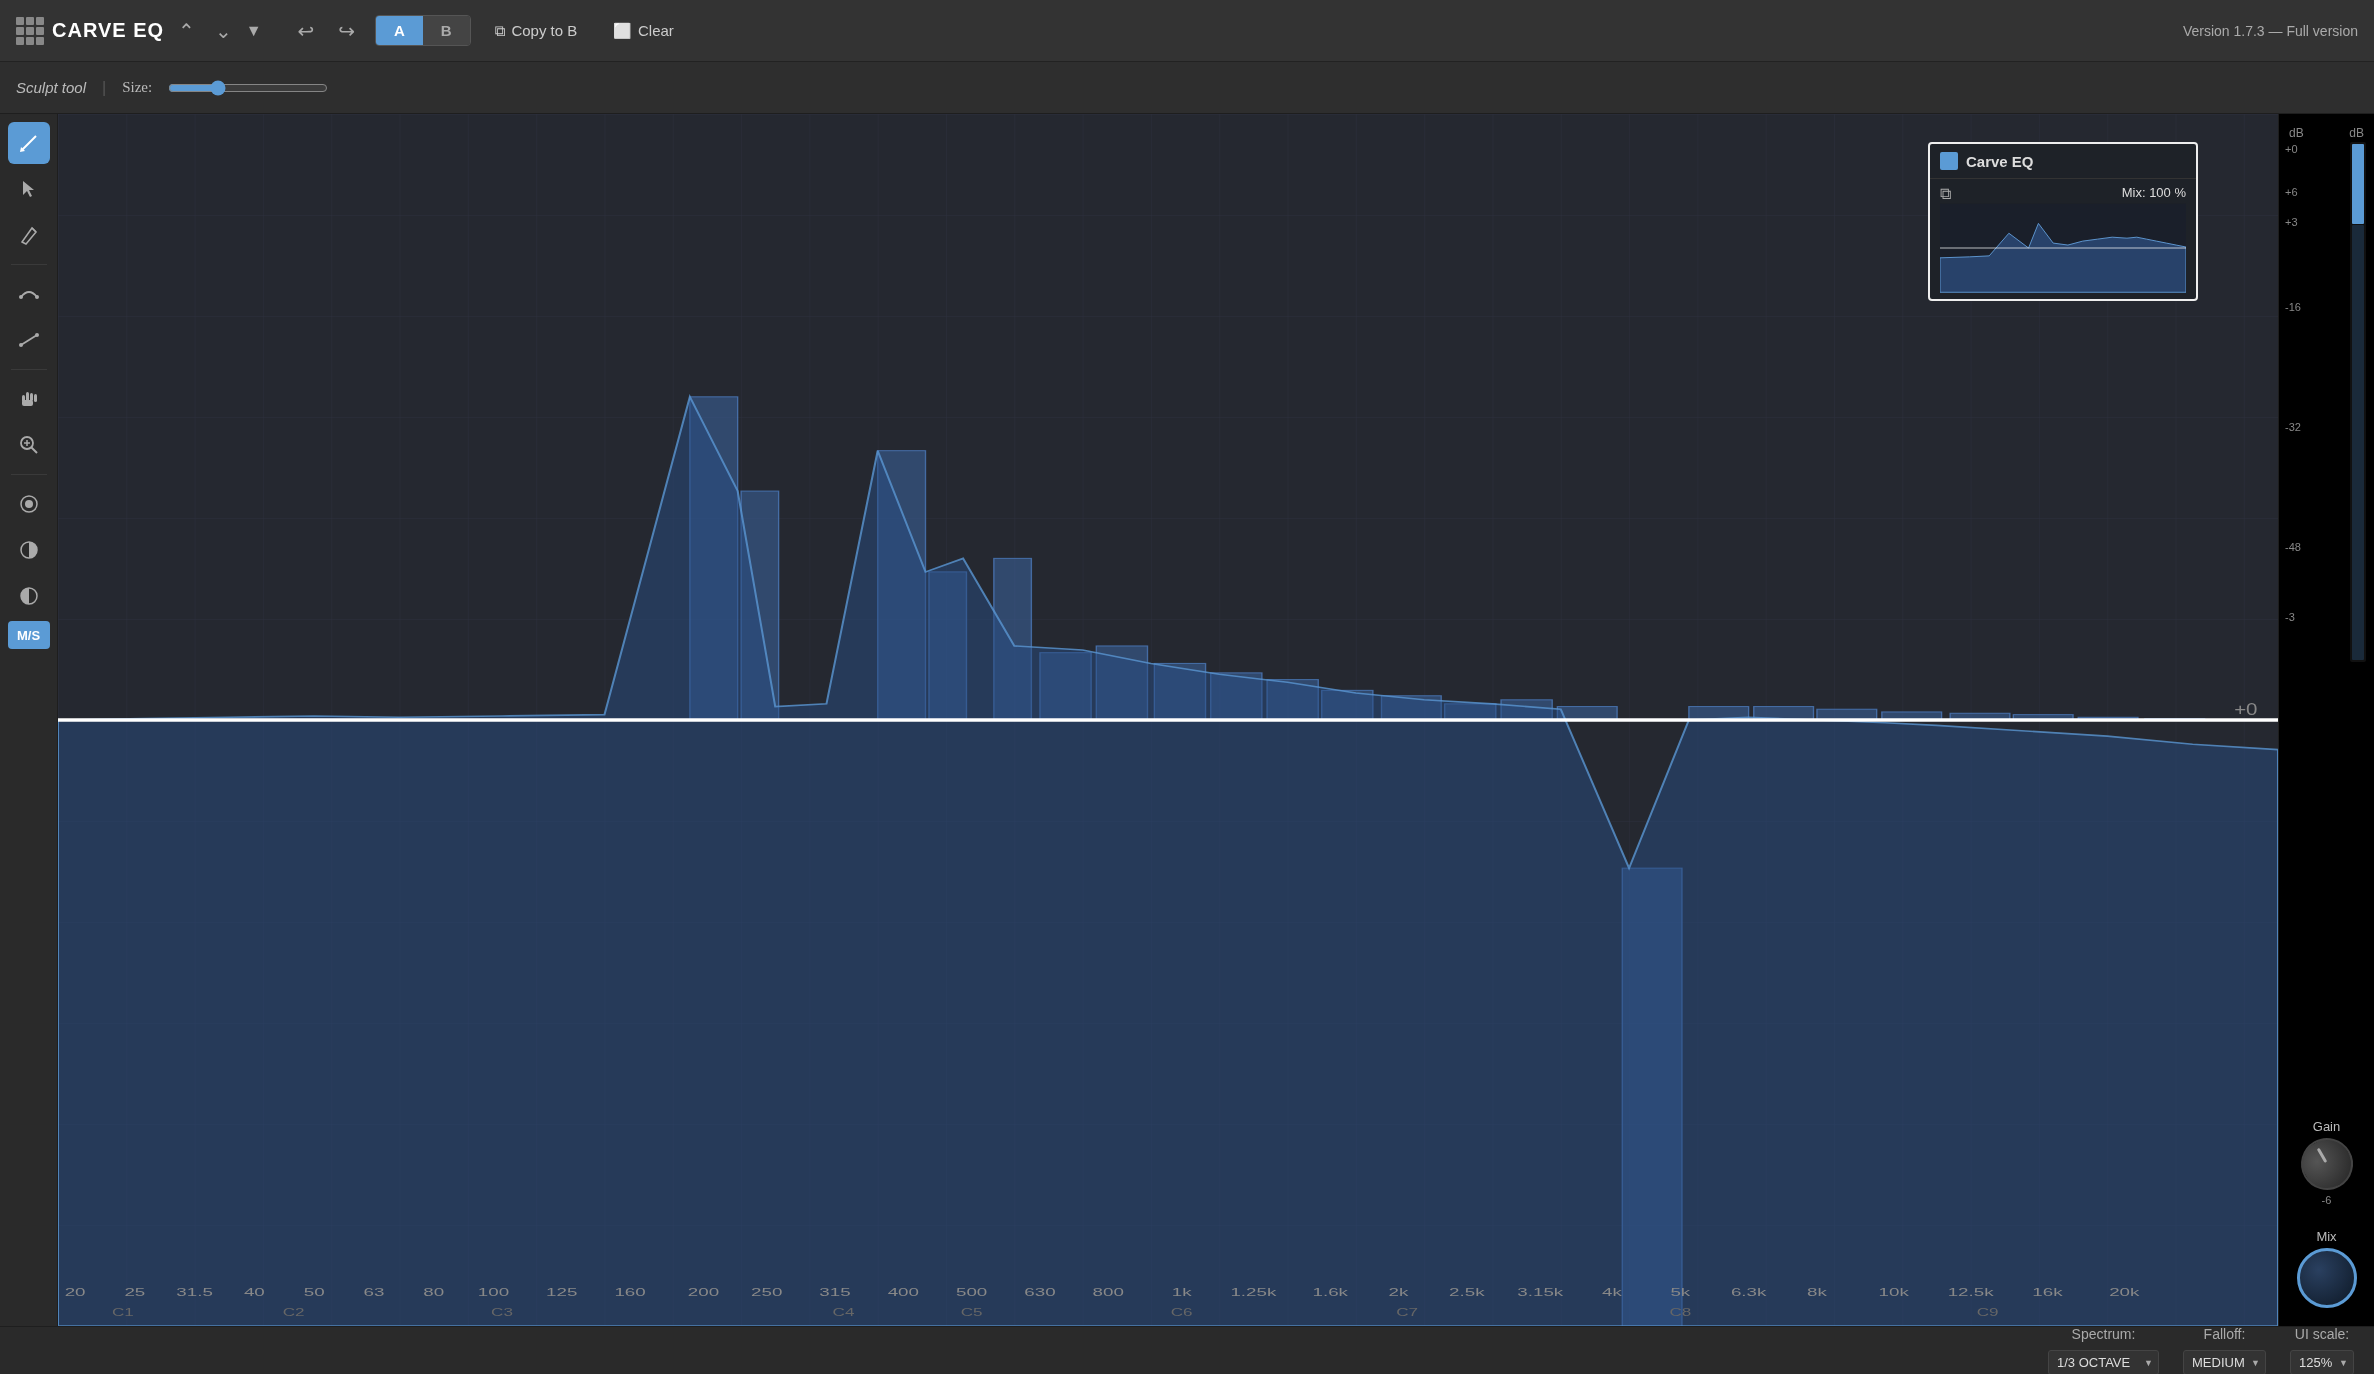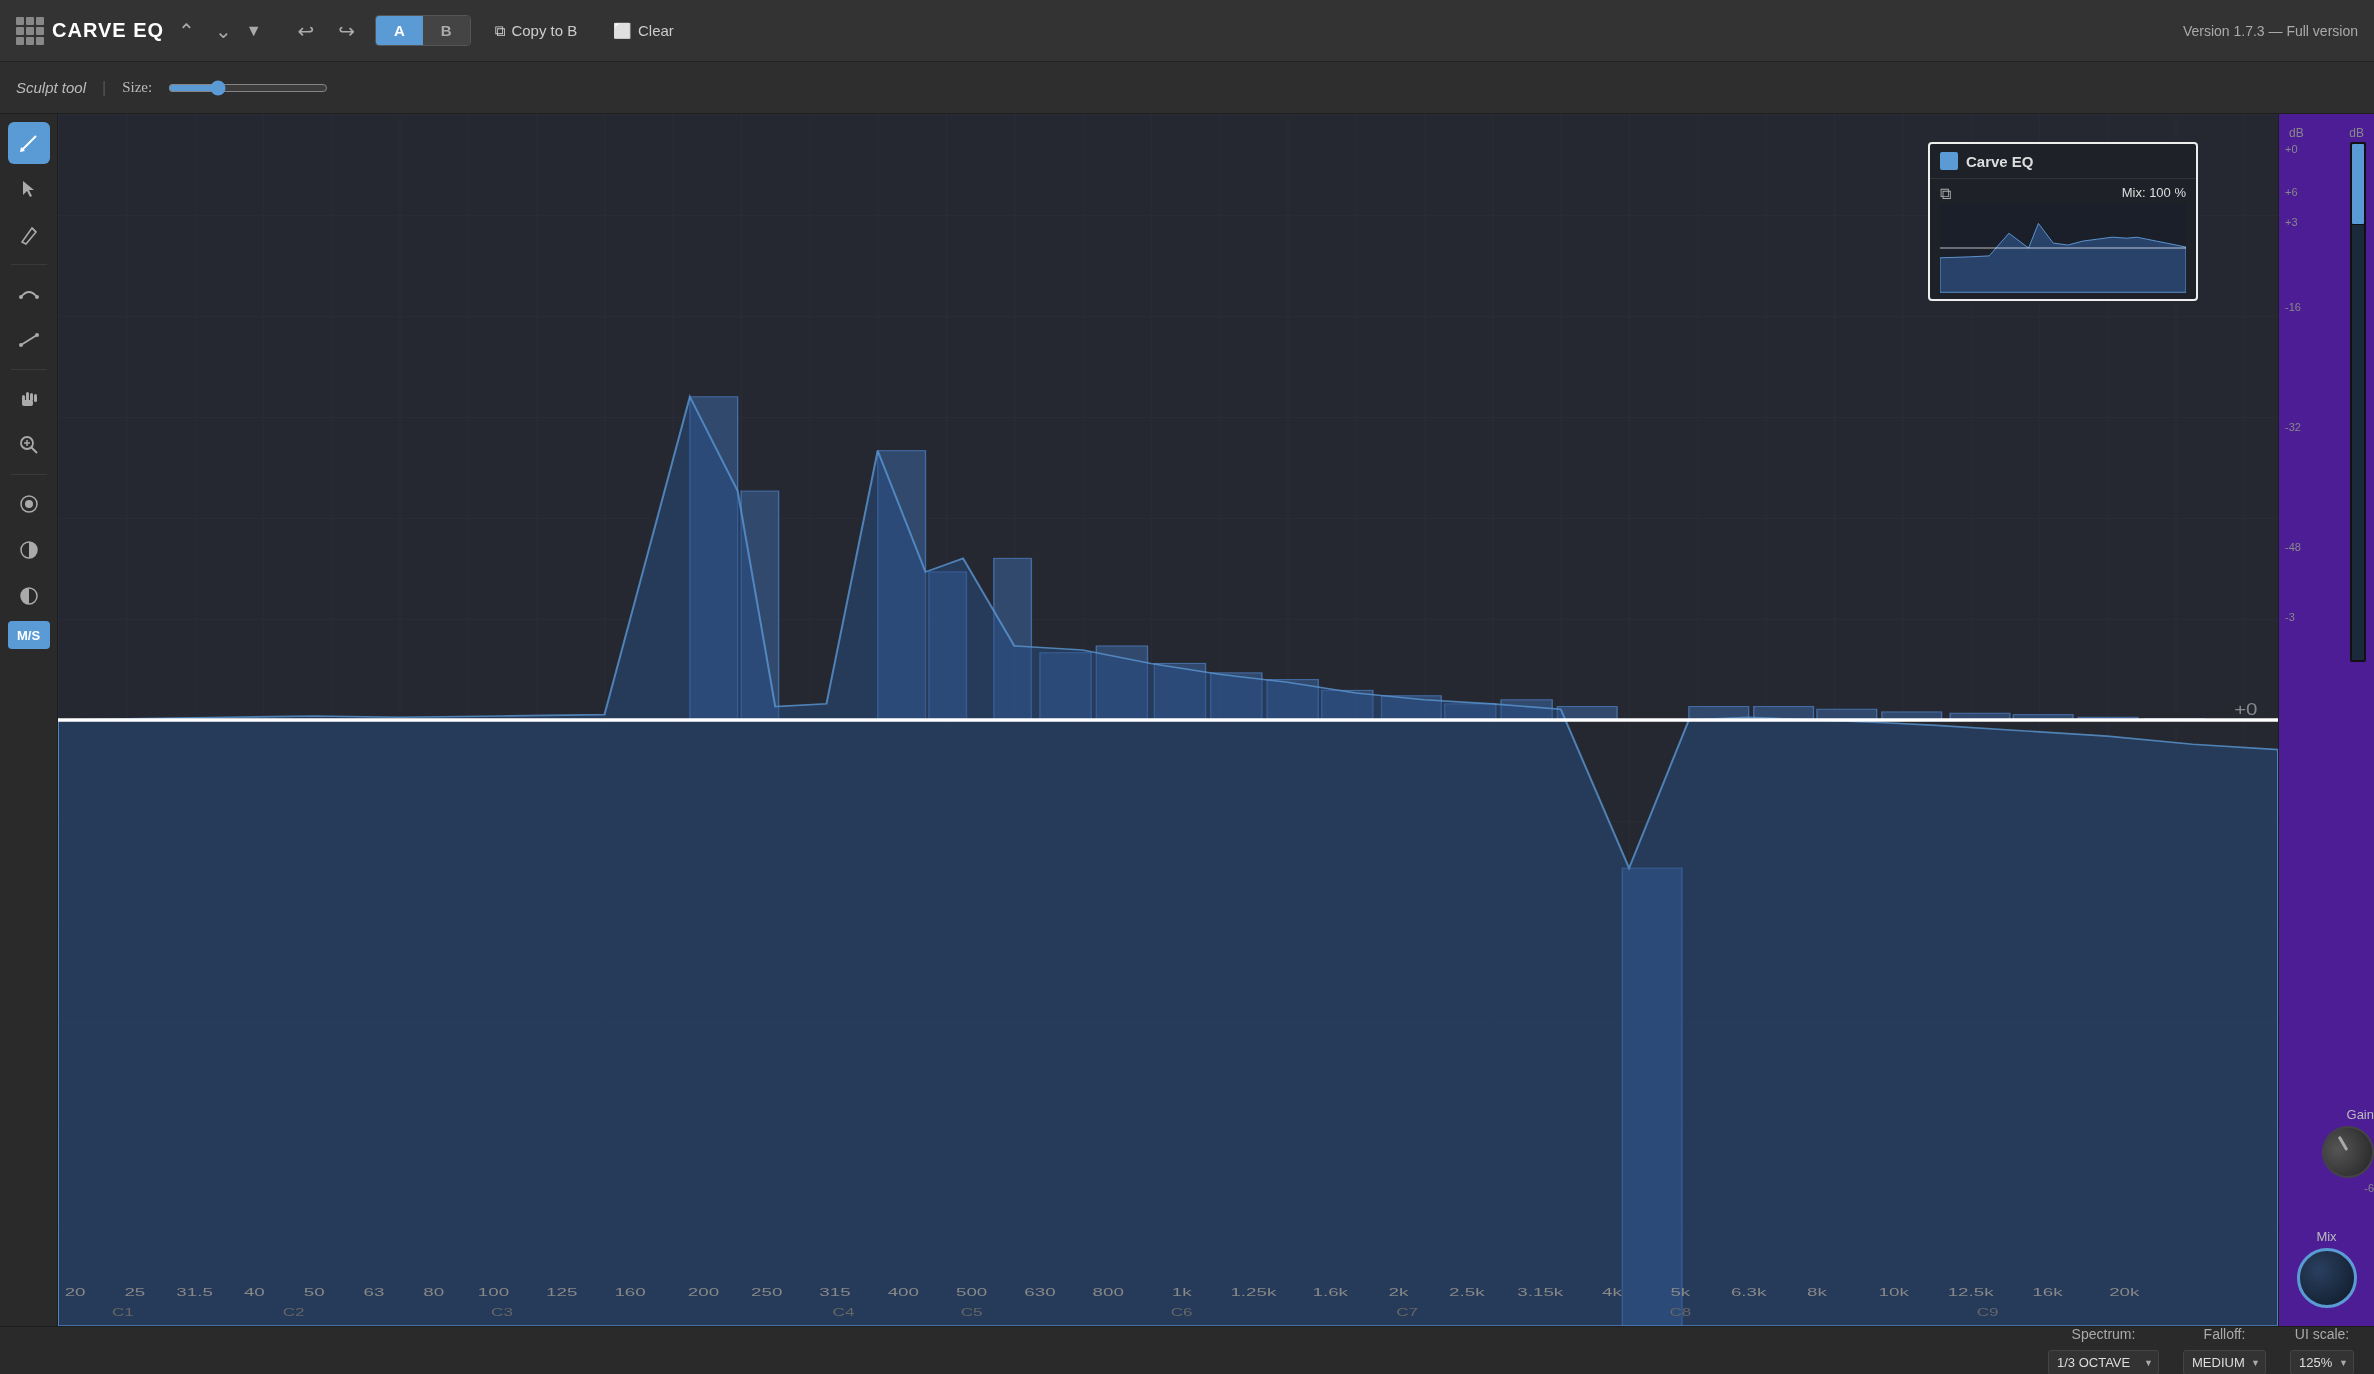--- a/index.html
+++ b/index.html
@@ -270,35 +270,35 @@
       font-size: 13px;
     }
     .mini-spectrum-svg {
       display: block;
       width: 100%;
     }
 
     
     #right-panel {
       width: 96px;
-      background: #4c1d95;
+      background: #000000;
       border-left: 1px solid #1e1e1e;
       display: flex;
       flex-direction: column;
       align-items: center;
       padding: 8px 4px;
       position: relative;
     }
     .gain-section {
       position: absolute;
-      bottom: 132px;
+      bottom: 120px;
       left: 0; right: 0;
       display: flex;
       flex-direction: column;
-      align-items: flex-end;
+      align-items: center;
       gap: 4px;
     }
     .knob-label {
       color: #bbb;
       font-size: 13px;
     }
     .knob {
       width: 52px;
       height: 52px;
       border-radius: 50%;

